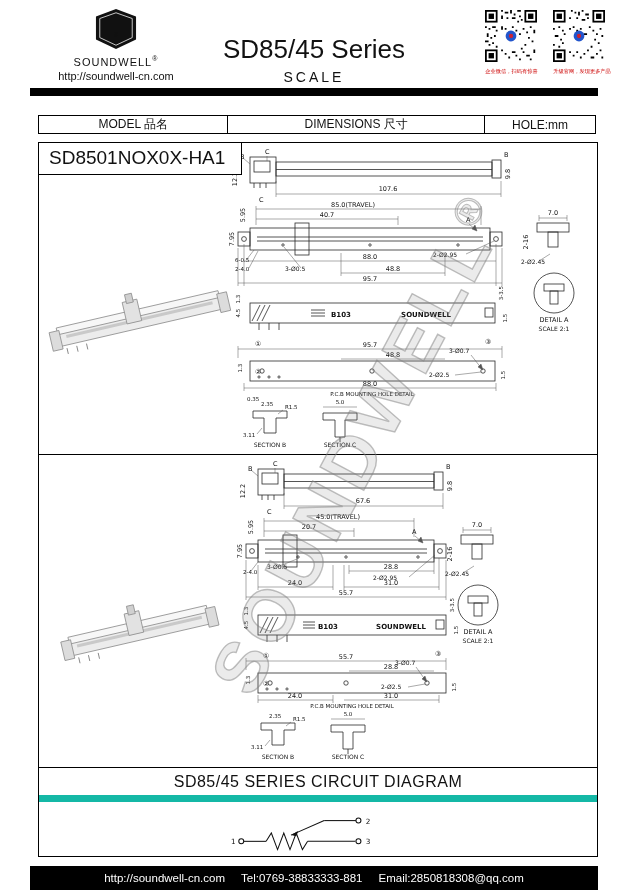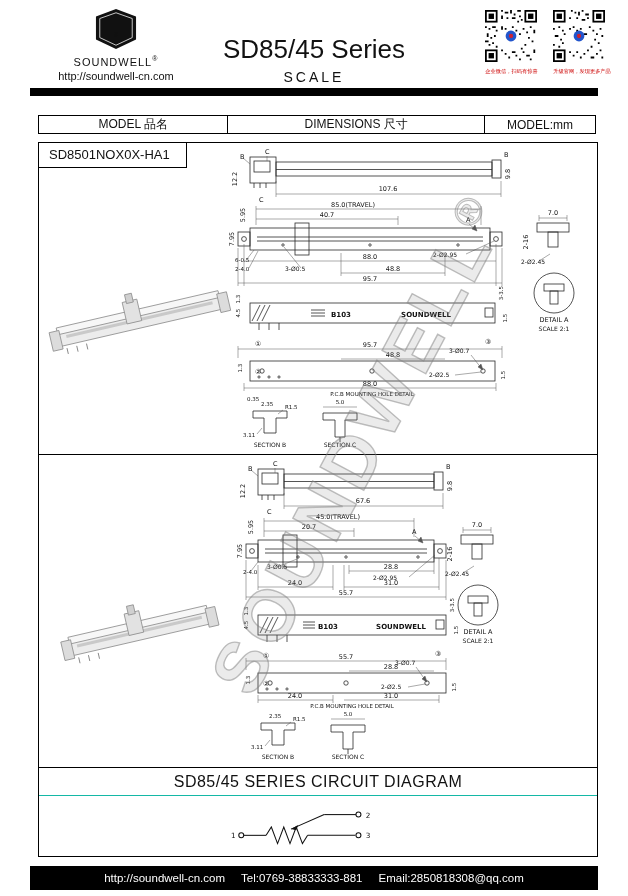--- a/index.html
+++ b/index.html
@@ -23,34 +23,34 @@
              font-size:12px;box-sizing:border-box;margin-top:11px;}
   .spec-cell+.spec-cell{margin-left:-1px;}
   .spec-model{width:34%;}
   .spec-dims{width:46%;}
   .spec-unit{width:20%;}
   
   .main-box{position:absolute;left:38px;right:30px;top:142px;height:626px;border:1px solid #000;box-sizing:border-box;}
   .model-section{position:relative;height:312px;}
   .model-section.first{border-bottom:1px solid #000;box-sizing:border-box;}
   .model-label{position:absolute;left:0;top:0;border-right:1px solid #000;border-bottom:1px solid #000;
-               padding:4px 16px 5px 10px;font-size:13px;background:#fff;z-index:3;}
+               padding:4px 16px 5px 10px;font-size:19px;background:#fff;z-index:3;}
   .product{position:absolute;left:4px;top:122px;width:195px;height:115px;}
   .drawing{position:absolute;right:2px;top:2px;width:372px;height:308px;}
   svg text{font-family:"DejaVu Sans",sans-serif;font-size:6.5px;fill:#111;}
   svg text.mid{text-anchor:middle;}
   svg text.b7{font-size:7px;font-weight:bold;}
   svg text.t5{font-size:5.5px;}
   svg text.t6{font-size:6px;}
   svg text.n7{font-size:7px;}
   .ln{stroke:#2a2a2a;stroke-width:0.8;fill:none;}
   .dim{stroke:#555;stroke-width:0.5;fill:none;}
   
   .circuit-box{position:absolute;left:38px;right:30px;top:767px;height:90px;border:1px solid #000;box-sizing:border-box;}
-  .circuit-title{text-align:center;font-size:16px;letter-spacing:.5px;padding:5px 0 4px;border-bottom:1px solid #14b8a6;}
+  .circuit-title{text-align:center;font-size:16px;letter-spacing:.5px;padding:5px 0 4px;border-bottom:7px solid #14b8a6;}
   .circuit-svg{display:block;margin:2px auto 0;width:190px;height:56px;}
   
   .footer-bar{position:absolute;left:30px;right:30px;top:866px;height:24px;background:#000;color:#fff;
               display:flex;align-items:center;justify-content:center;gap:16px;font-size:11.5px;}
   
   .watermark{position:absolute;left:40px;top:403px;width:640px;text-align:center;
              transform:rotate(-62deg);font-size:72px;font-weight:bold;letter-spacing:6px;
              color:rgba(130,130,130,0.16);-webkit-text-stroke:1.4px rgba(130,130,130,0.5);
              pointer-events:none;z-index:6;}
   .watermark sup{font-size:38px;-webkit-text-stroke:1px rgba(130,130,130,0.5);}
@@ -124,21 +124,21 @@
       </svg>
       <div class="qr-caption">升级官网，发现更多产品</div>
     </div>
   </div>
 
   <div class="black-bar"></div>
 
   <div class="spec-row">
     <div class="spec-cell spec-model">MODEL 品名</div>
     <div class="spec-cell spec-dims">DIMENSIONS 尺寸</div>
-    <div class="spec-cell spec-unit">MODEL:mm</div>
+    <div class="spec-cell spec-unit">HOLE:mm</div>
   </div>
 
   <div class="main-box">
 
     <section class="model-section first">
       <div class="model-label">SD8501NOX0X-HA1</div>
 
       <svg class="product" viewBox="0 0 195 115">
         <g transform="rotate(-13 97 57)" stroke="#8f8f8f" stroke-width="0.8">
           <rect x="14" y="50" width="166" height="13" fill="#ececec"></rect>

